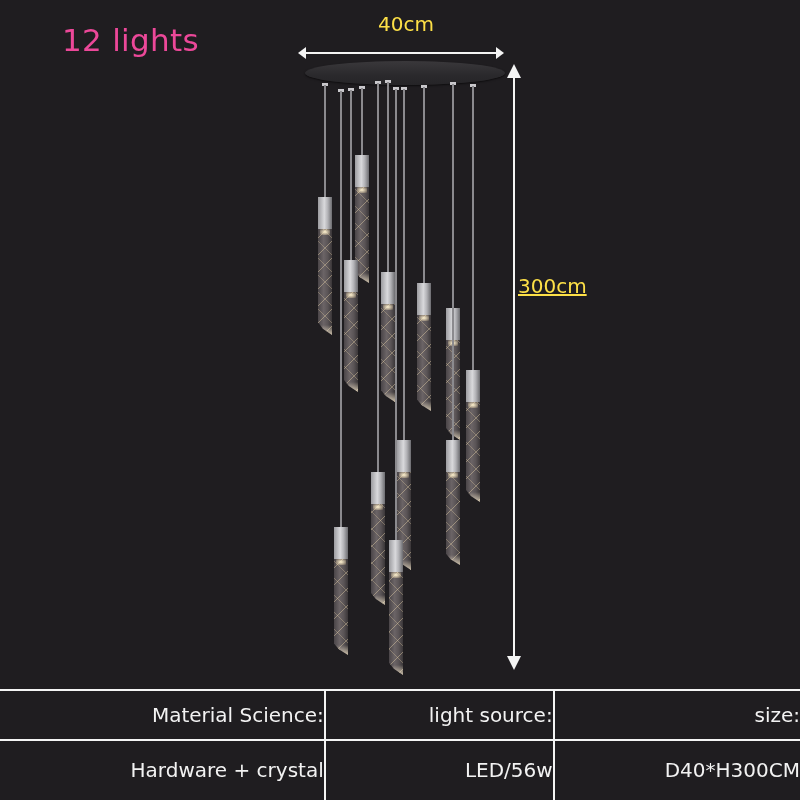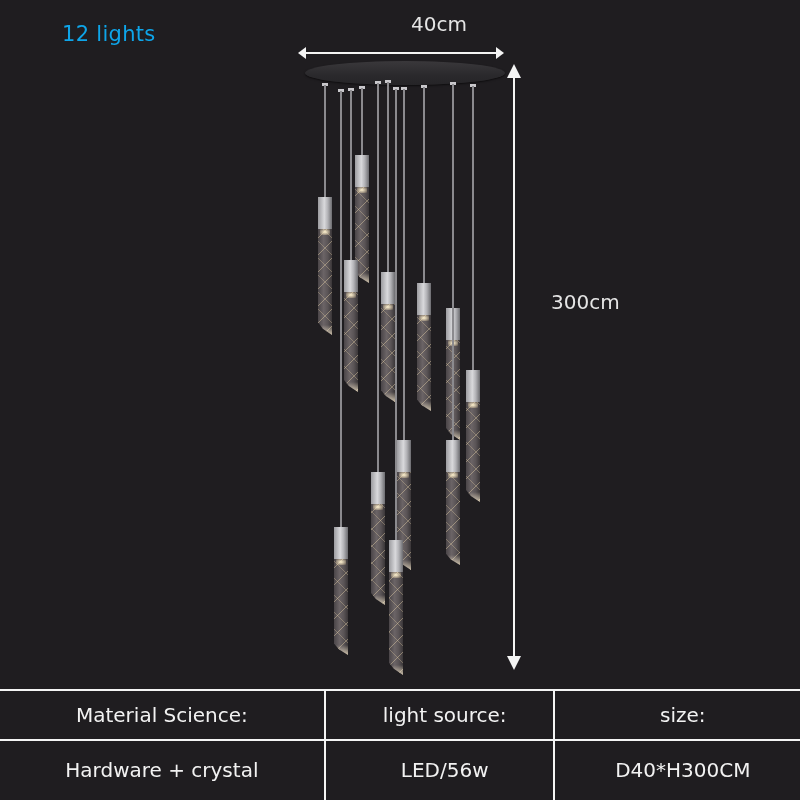--- a/index.html
+++ b/index.html
@@ -6,28 +6,28 @@
     body {
       width: 800px; height: 800px;
       background: #1f1d20;
       position: relative;
       overflow: hidden;
       font-family: "DejaVu Sans", "Liberation Sans", sans-serif;
       color: #f2f2f2;
     }
     .title {
       position: absolute; left: 62px; top: 22px;
-      font-size: 21px; letter-spacing: 0.3px;
-      color: #0ea5e9;
+      font-size: 31px; letter-spacing: 0.3px;
+      color: #ec4899;
     }
     .dim-label {
-      position: absolute; font-size: 20px; color: #e5e5e5; margin-left: 33px;
+      position: absolute; font-size: 20px; color: #fde047;
     }
     .width-label { left: 378px; top: 12px; }
-    .height-label { left: 518px; top: 284px; text-align: left; line-height: 36px; }
+    .height-label { left: 518px; top: 268px; text-align: left; line-height: 36px; text-decoration: underline; }
     .height-label span { display: block; }
 
     
     .h-arrow {
       position: absolute; left: 304px; top: 52px; width: 194px; height: 2px;
       background: #f4f4f4;
     }
     .h-arrow::before, .h-arrow::after {
       content: ""; position: absolute; top: -5px; width: 0; height: 0;
       border-top: 6px solid transparent; border-bottom: 6px solid transparent;
@@ -85,21 +85,21 @@
       background: linear-gradient(transparent, rgba(255,240,210,0.75));
     }
 
     
     .spec-table {
       position: absolute; left: 0; top: 689px; width: 800px; height: 111px;
       border-collapse: collapse;
     }
     .spec-table td {
       border-top: 2px solid #f4f4f4;
-      text-align: center;
+      text-align: right;
       font-size: 20px; color: #f2f2f2;
       padding: 0;
     }
     .spec-table tr.hdr td { height: 48px; }
     .spec-table tr.val td { height: 58px; padding-bottom: 8px; }
     .spec-table td + td { border-left: 2px solid #f4f4f4; padding-left: 11px; }
   </style>
 </head>
 <body>
 

